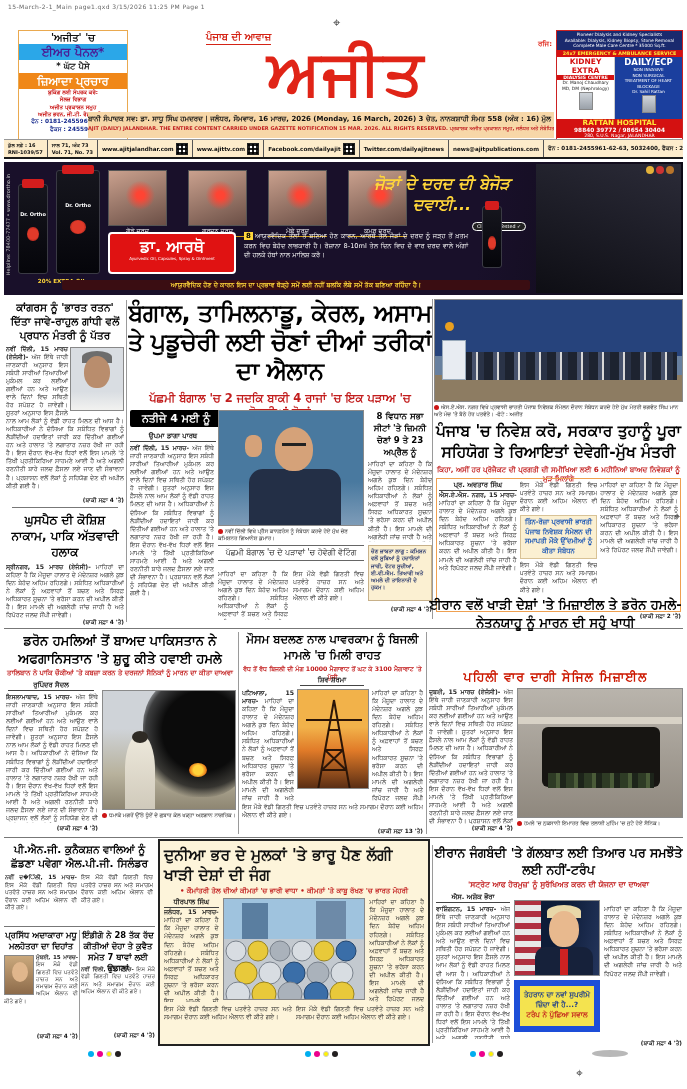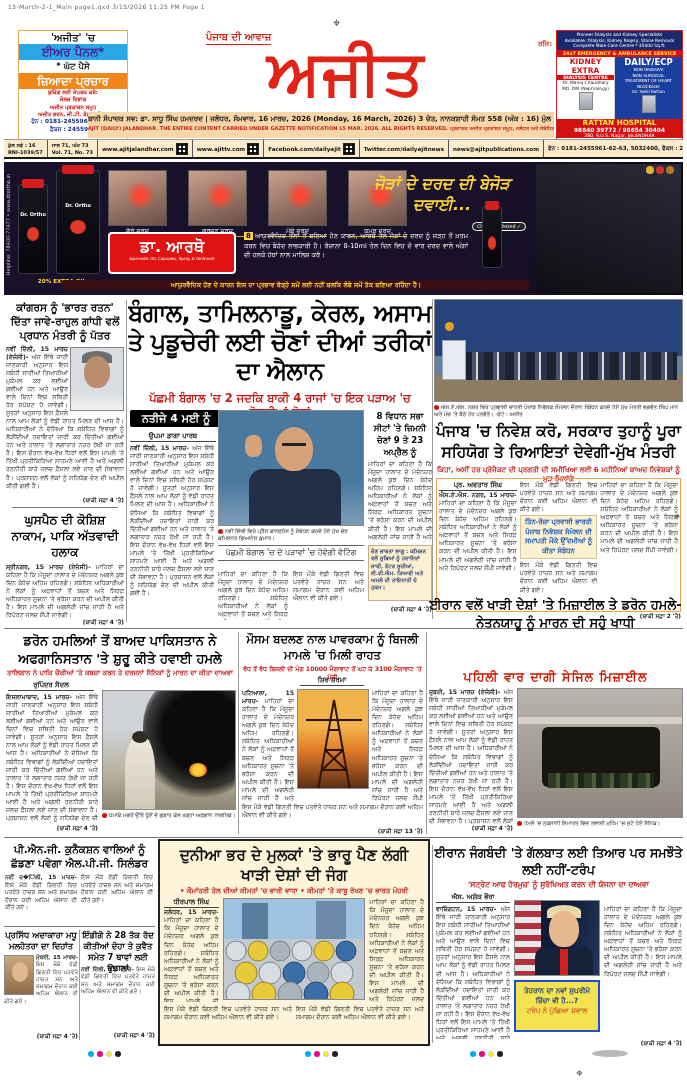--- a/index.html
+++ b/index.html
@@ -164,40 +164,40 @@
   #png-colB{left:81px;top:874px;width:72px;height:50px;font-size:5.8px;}
   #ac-head{left:4px;top:930px;width:74px;font-size:8.4px;line-height:1.3;}
   #ac-body{left:4px;top:954px;width:74px;height:78px;font-size:5.6px;}
   #ac-photo{float:left;width:30px;height:40px;border:1px solid #888;margin:1px 2px 1px 0;position:relative;overflow:hidden;background:linear-gradient(180deg,#caa87c,#8d6b4a);}
   #ac-photo i{position:absolute;left:7px;top:6px;width:16px;height:20px;border-radius:50%;background:#e0b68c;}
   #ac-jump{left:4px;top:1033px;width:74px;}
   #in-head{left:81px;top:930px;width:74px;font-size:8.4px;line-height:1.3;}
   #in-body{left:81px;top:966px;width:74px;height:64px;font-size:5.6px;}
   #in-jump{left:81px;top:1032px;width:74px;}
   #oil-box{left:158px;top:839px;width:272px;height:207px;border:2px solid #222;background:#fdf4da;padding:4px;}
-  #oil-head{font-size:15.5px;line-height:1.3;font-weight:800;text-align:center;}
+  #oil-head{font-size:15.5px;line-height:1.3;font-weight:800;}
   #oil-deck{font-size:7px;font-weight:bold;color:#c21d1d;text-align:center;margin-top:2px;white-space:nowrap;overflow:hidden;}
   #oil-row{display:flex;gap:4px;margin-top:3px;height:104px;}
   #oil-colA,#oil-colB{width:56px;overflow:hidden;}
   #oil-photo{width:146px;height:102px;border:1px solid #888;position:relative;overflow:hidden;background:#9fc3de;}
   #oil-bottom{display:flex;gap:4px;margin-top:3px;height:26px;}
   .oil-bcol{flex:1;overflow:hidden;}
   #tr-head{left:434px;top:845px;width:249px;font-size:12.5px;line-height:1.35;}
   #tr-deck{left:434px;top:880px;width:249px;font-size:7.6px;}
   #tr-byline{left:436px;top:893px;width:74px;}
   #tr-colA{left:436px;top:905px;width:74px;height:134px;}
   #tr-photo{left:514px;top:900px;width:86px;height:76px;background:linear-gradient(100deg,#0e1c38 0 55%,#24355c);}
   #tr-photo .flag{left:0;top:0;width:26px;height:76px;background:repeating-linear-gradient(0deg,#b03040 0 6px,#e8e8e8 6px 12px);}
   #tr-photo .face{left:34px;top:10px;width:30px;height:36px;border-radius:50% 50% 46% 46%;background:#e8b98e;}
   #tr-photo .hair{left:32px;top:4px;width:34px;height:13px;border-radius:50% 50% 0 0;background:#e8d7a8;}
   #tr-photo .suit{left:20px;top:46px;width:58px;height:30px;border-radius:10px 10px 0 0;background:#16213a;}
   #tr-photo .tie{left:45px;top:48px;width:8px;height:26px;background:#c22;}
-  #tr-box{left:514px;top:980px;width:86px;height:52px;background:#f4e34f;border:2px solid #1d4ed8;text-align:center;padding-top:4px;overflow:hidden;}
+  #tr-box{left:514px;top:980px;width:86px;height:52px;background:#f4e34f;border:6px solid #1d4ed8;text-align:center;padding-top:4px;overflow:hidden;}
   .tr-box-l{font-size:7.2px;font-weight:800;color:#1a3a8c;line-height:1.4;}
-  .tr-box-r{font-size:7.2px;font-weight:400;color:#c21d1d;line-height:1.4;}
+  .tr-box-r{font-size:7.2px;font-weight:700;color:#c21d1d;line-height:1.4;}
   #tr-colB{left:604px;top:905px;width:78px;height:134px;}
   #tr-jump{left:560px;top:1040px;width:122px;}
   
   .cmyk{position:absolute;display:flex;gap:3px;}
   .dot{width:6px;height:6px;border-radius:50%;}
   #smudge{left:592px;top:1050px;width:36px;height:7px;border-radius:50%;background:#9a9a9a;opacity:.7;}
 </style>
 </head>
 <body>
 

